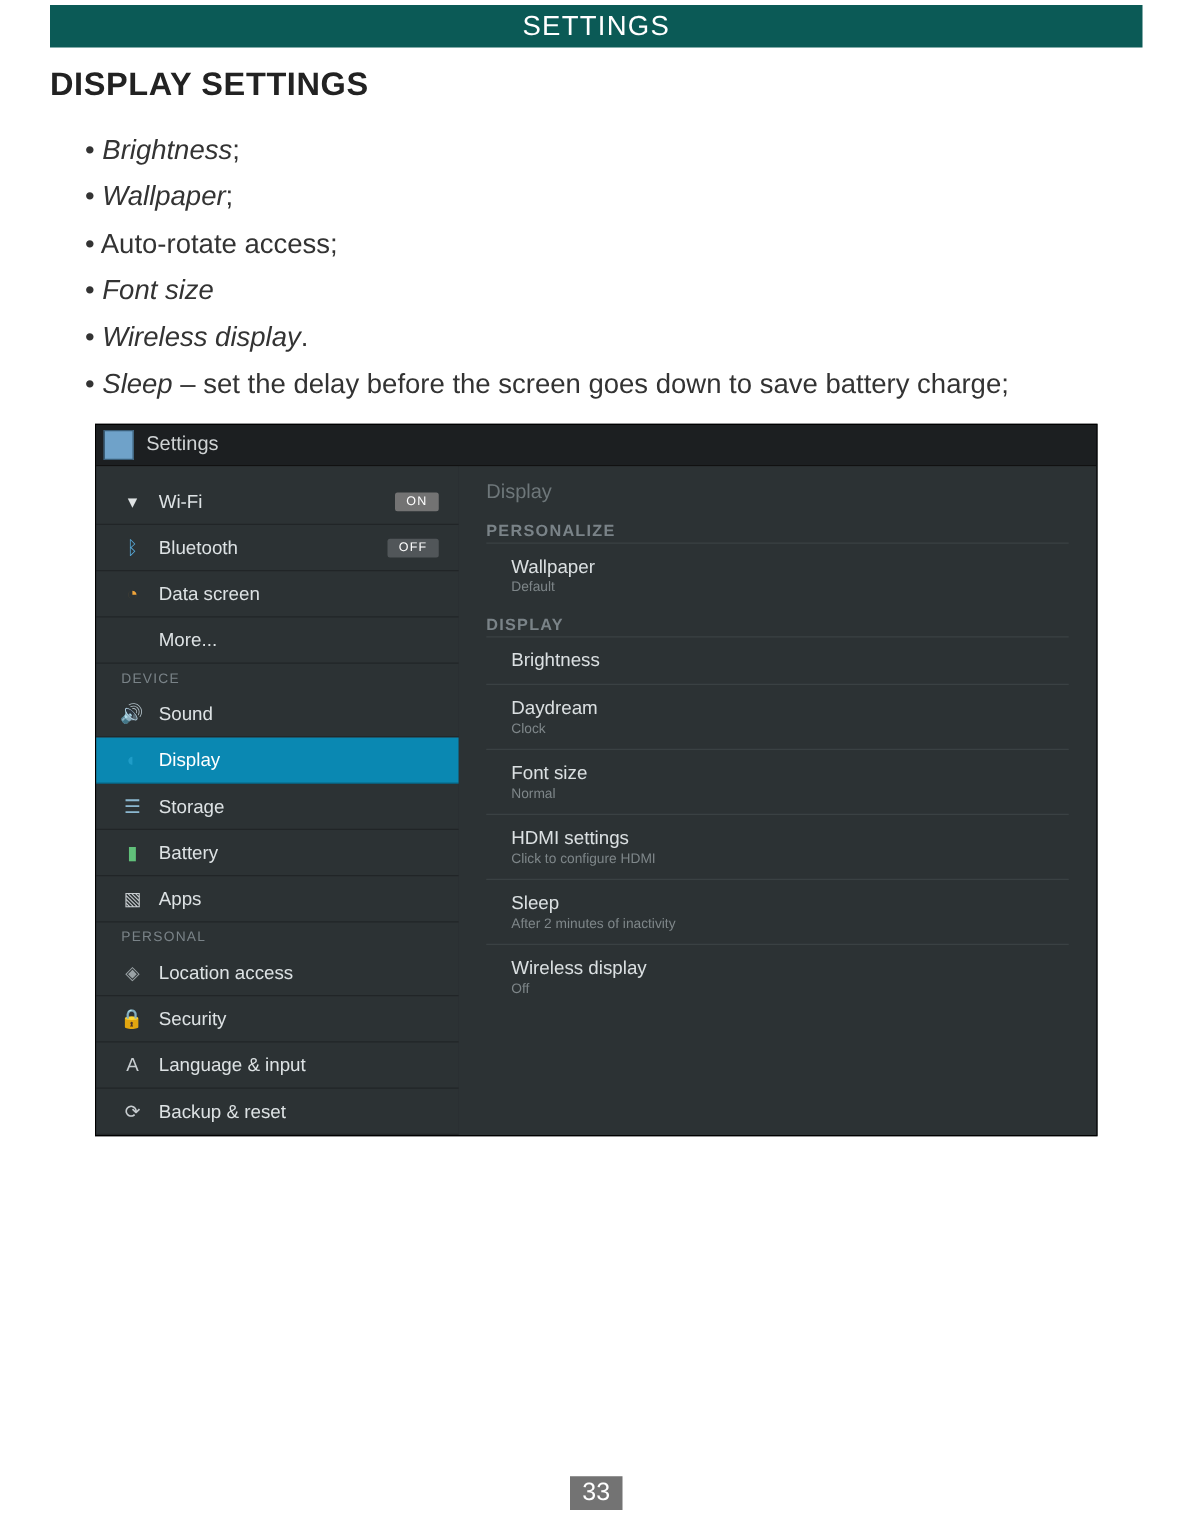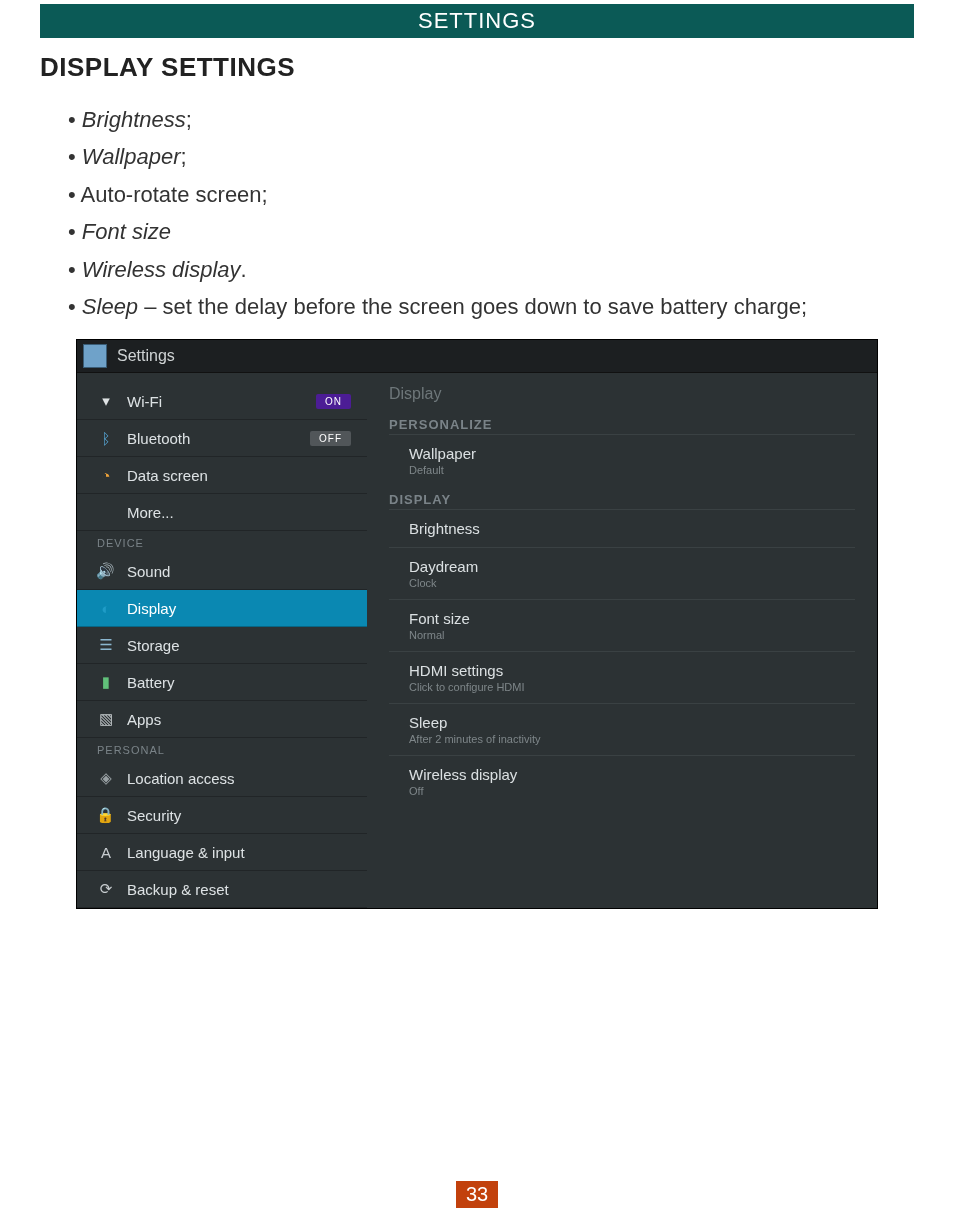--- a/index.html
+++ b/index.html
@@ -17,52 +17,52 @@
   .titlebar{display:flex;align-items:center;background:#1c1f21;color:#cfd3d4;font-size:16px;padding:4px 6px;border-bottom:1px solid #111;}
   .titlebar .launcher{width:22px;height:22px;background:#6fa2c9;margin-right:10px;border:1px solid #3a5d77;}
   .cols{display:flex;min-height:470px;}
   .sidebar{width:290px;background:#2c3234;padding:10px 0 0 0;}
   .sb-group-label{color:#7a8388;font-size:11px;letter-spacing:1px;padding:6px 0 4px 20px;}
   .sb-item{display:flex;align-items:center;justify-content:space-between;padding:9px 16px 9px 20px;color:#dde2e4;font-size:15px;border-bottom:1px solid rgba(0,0,0,0.25);cursor:pointer;}
   .sb-item .lbl{display:flex;align-items:center;gap:12px;}
   .sb-item.selected{background:#0a88b2;color:#fff;}
   .sb-icon{width:18px;height:18px;display:inline-flex;align-items:center;justify-content:center;font-size:15px;}
   .toggle{font-size:10px;color:#fff;border-radius:2px;padding:2px 9px;letter-spacing:1px;}
-  .toggle.on{background:#4c1d95;}
+  .toggle.on{background:#737373;}
   .toggle.off{background:#515659;}
   .content{flex:1;background:#2c3234;padding:12px 22px 0 22px;}
   .content-title{color:#6e777a;font-size:16px;margin-bottom:14px;}
   .cat-label{color:#7a8388;font-size:13px;letter-spacing:1px;margin:6px 0 2px 0;font-weight:bold;}
   .row{padding:10px 0 10px 20px;border-top:1px solid #3a4143;color:#dbe0e2;display:flex;align-items:center;justify-content:space-between;}
   .row:first-of-type{border-top:none;}
   .row .main{font-size:15px;}
   .row .sub{font-size:11px;color:#7e8689;margin-top:2px;}
   .check{width:18px;height:18px;background:#c8ccce;color:#2aa0c8;display:flex;align-items:center;justify-content:center;font-size:14px;border-radius:2px;margin-right:6px;}
   .pagenum{position:absolute;left:0;right:0;bottom:10px;text-align:center;}
-  .pagenum span{display:inline-block;background:#c2410c;color:#fff;padding:2px 10px;font-size:20px;}
+  .pagenum span{display:inline-block;background:#737373;color:#fff;padding:2px 10px;font-size:20px;}
   
   .i-wifi{color:#dfe3e4;} .i-bt{color:#56a7d6;} .i-data{color:#f0a43a;}
   .i-sound{color:#d9dcdd;} .i-display{color:#1f9cc7;} .i-storage{color:#8bb7d0;}
   .i-batt{color:#61c07a;} .i-apps{color:#c8cdd0;} .i-loc{color:#9aa2a5;}
   .i-sec{color:#d9dcdd;} .i-lang{color:#c8cdd0;} .i-back{color:#c8cdd0;}
 </style>
 </head>
 <body>
 
 <div class="page">
   <div class="banner">SETTINGS</div>
 
   <div class="doc-body">
     <h1 class="section-title">DISPLAY SETTINGS</h1>
 
 
     <ul class="opts">
       <li><span class="ital">Brightness</span><span>;</span></li>
       <li><span class="ital">Wallpaper</span><span>;</span></li>
-      <li><span>Auto-rotate screen;</span></li>
+      <li><span>Auto-rotate access;</span></li>
       <li><span class="ital">Font size</span></li>
       <li><span class="ital">Wireless display</span><span>.</span></li>
       <li><span class="ital">Sleep</span><span> – set the delay before the screen goes down to save battery charge;</span></li>
     </ul>
 
     <div class="shot">
       <div class="shot-inner">
         <div class="titlebar">
           <span class="launcher"></span>
           <span>Settings</span>

